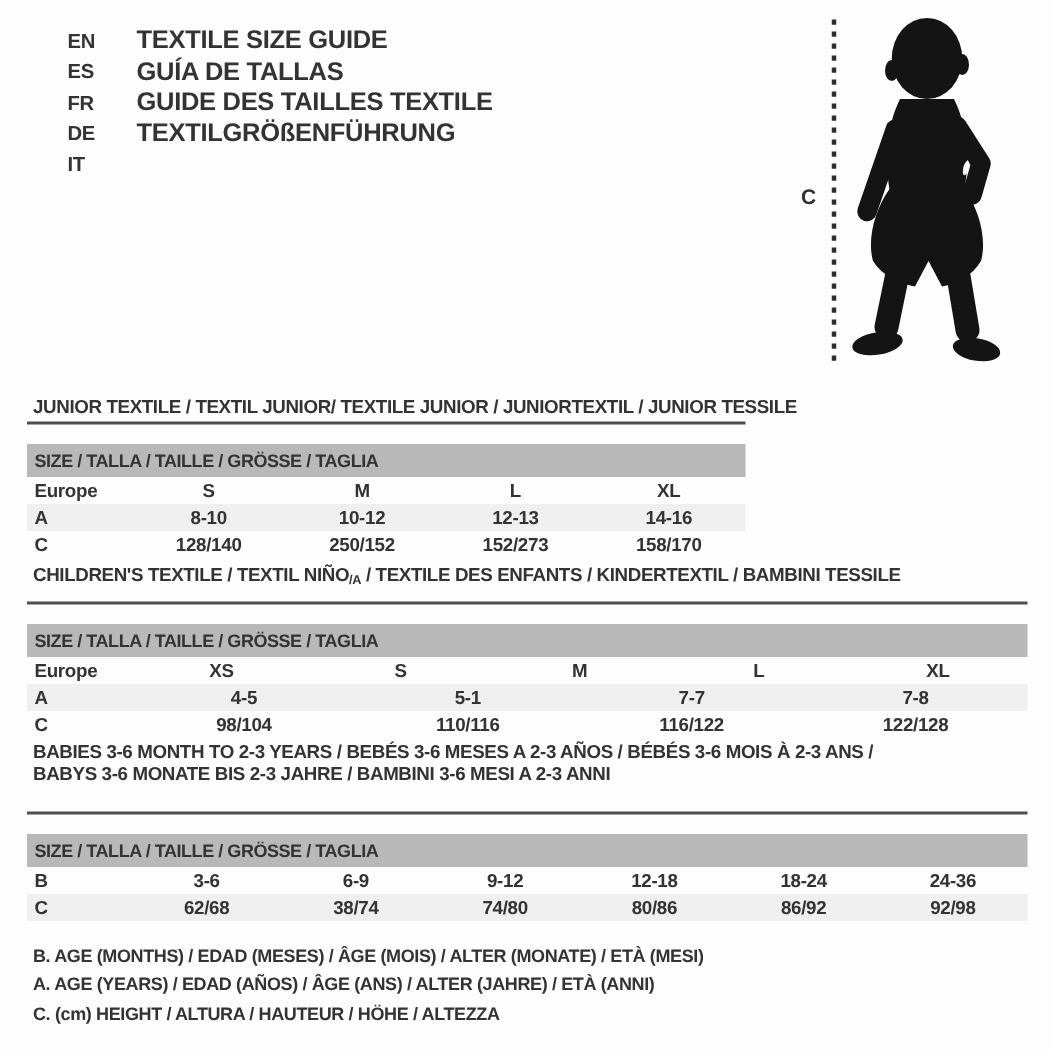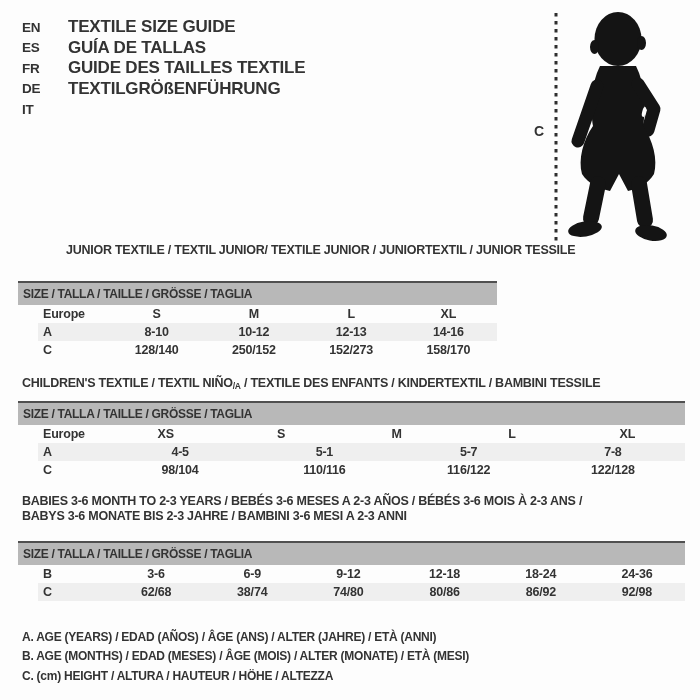--- a/index.html
+++ b/index.html
@@ -17,47 +17,47 @@
     background:var(--background);
     font-family:"Liberation Sans","DejaVu Sans",sans-serif;
     color:var(--ink);
     position:relative;
     overflow:hidden;
   }
   .canvas{position:absolute;inset:0;width:700px;height:700px;}
 
   
   .langs{position:absolute;left:22px;top:17px;list-style:none;}
-  .langs li{display:flex;height:20.5px;align-items:center;}
+  .langs li{display:flex;height:20.5px;align-items:center;margin-left:23px;}
   .langs .code{width:46px;font-size:13.5px;font-weight:700;letter-spacing:-0.2px;}
   .langs .lbl{font-size:17px;font-weight:700;letter-spacing:-0.2px;white-space:nowrap;}
 
   
   .figure{position:absolute;left:534px;top:8px;width:160px;height:242px;}
   .figure svg{color:var(--silhouette);display:block;}
   .measure{stroke:#2e2e2e;}
   .figure-c{position:absolute;left:0px;top:115px;font-size:14px;font-weight:700;}
 
   
   .sec-title{position:absolute;left:22px;font-size:12.5px;font-weight:700;
              letter-spacing:-0.25px;white-space:nowrap;line-height:15px;}
-  .t1{top:243px;margin-left:44px;}
+  .t1{top:264px;}
   .t2{top:376px;}
   .t3{top:494px;}
   .sub-a{font-size:8.5px;vertical-align:-2px;font-weight:700;}
 
   
   .sizetable{position:absolute;left:18px;border-top:2px solid var(--table-top-border);}
   .tbl-junior{top:281px;width:479px;}
   .tbl-children{top:401px;width:667px;}
   .tbl-babies{top:541px;width:667px;}
   .size-bar{background:var(--header-bar-bg);height:22px;line-height:22px;
             padding-left:5px;font-size:12px;font-weight:700;letter-spacing:-0.3px;
-            white-space:nowrap;}
-  .trow{display:flex;height:18px;line-height:18px;margin-left:20px;}
+            white-space:nowrap;margin-top:13px;}
+  .trow{display:flex;height:18px;line-height:18px;}
   .trow.shade{background:var(--alt-row-bg);}
   .tlabel{width:70px;padding-left:5px;font-size:12.5px;font-weight:700;letter-spacing:-0.2px;}
   .tcell{flex:1;text-align:center;font-size:12.5px;font-weight:700;letter-spacing:-0.2px;}
 
   
   .footnotes{position:absolute;left:22px;top:628px;}
   .footnotes div{height:19.3px;line-height:19.3px;font-size:12px;font-weight:700;
                  letter-spacing:-0.25px;white-space:nowrap;}
 </style>
 </head>
@@ -144,21 +144,21 @@
       <span class="tcell">XS</span>
       <span class="tcell">S</span>
       <span class="tcell">M</span>
       <span class="tcell">L</span>
       <span class="tcell">XL</span>
     </div>
     <div class="trow shade">
       <span class="tlabel">A</span>
       <span class="tcell">4-5</span>
       <span class="tcell">5-1</span>
-      <span class="tcell">5-7</span>
+      <span class="tcell">7-7</span>
       <span class="tcell">7-8</span>
     </div>
     <div class="trow">
       <span class="tlabel">C</span>
       <span class="tcell">98/104</span>
       <span class="tcell">110/116</span>
       <span class="tcell">116/122</span>
       <span class="tcell">122/128</span>
     </div>
   </div>
@@ -183,18 +183,18 @@
       <span class="tcell">62/68</span>
       <span class="tcell">38/74</span>
       <span class="tcell">74/80</span>
       <span class="tcell">80/86</span>
       <span class="tcell">86/92</span>
       <span class="tcell">92/98</span>
     </div>
   </div>
 
   <div class="footnotes">
+    <div>B. AGE (MONTHS) / EDAD (MESES) / ÂGE (MOIS) / ALTER (MONATE) / ETÀ (MESI)</div>
     <div>A. AGE (YEARS) / EDAD (AÑOS) / ÂGE (ANS) / ALTER (JAHRE) / ETÀ (ANNI)</div>
-    <div>B. AGE (MONTHS) / EDAD (MESES) / ÂGE (MOIS) / ALTER (MONATE) / ETÀ (MESI)</div>
     <div>C. (cm) HEIGHT / ALTURA / HAUTEUR / HÖHE / ALTEZZA</div>
   </div>
 
 </div>
 
 </body></html>

